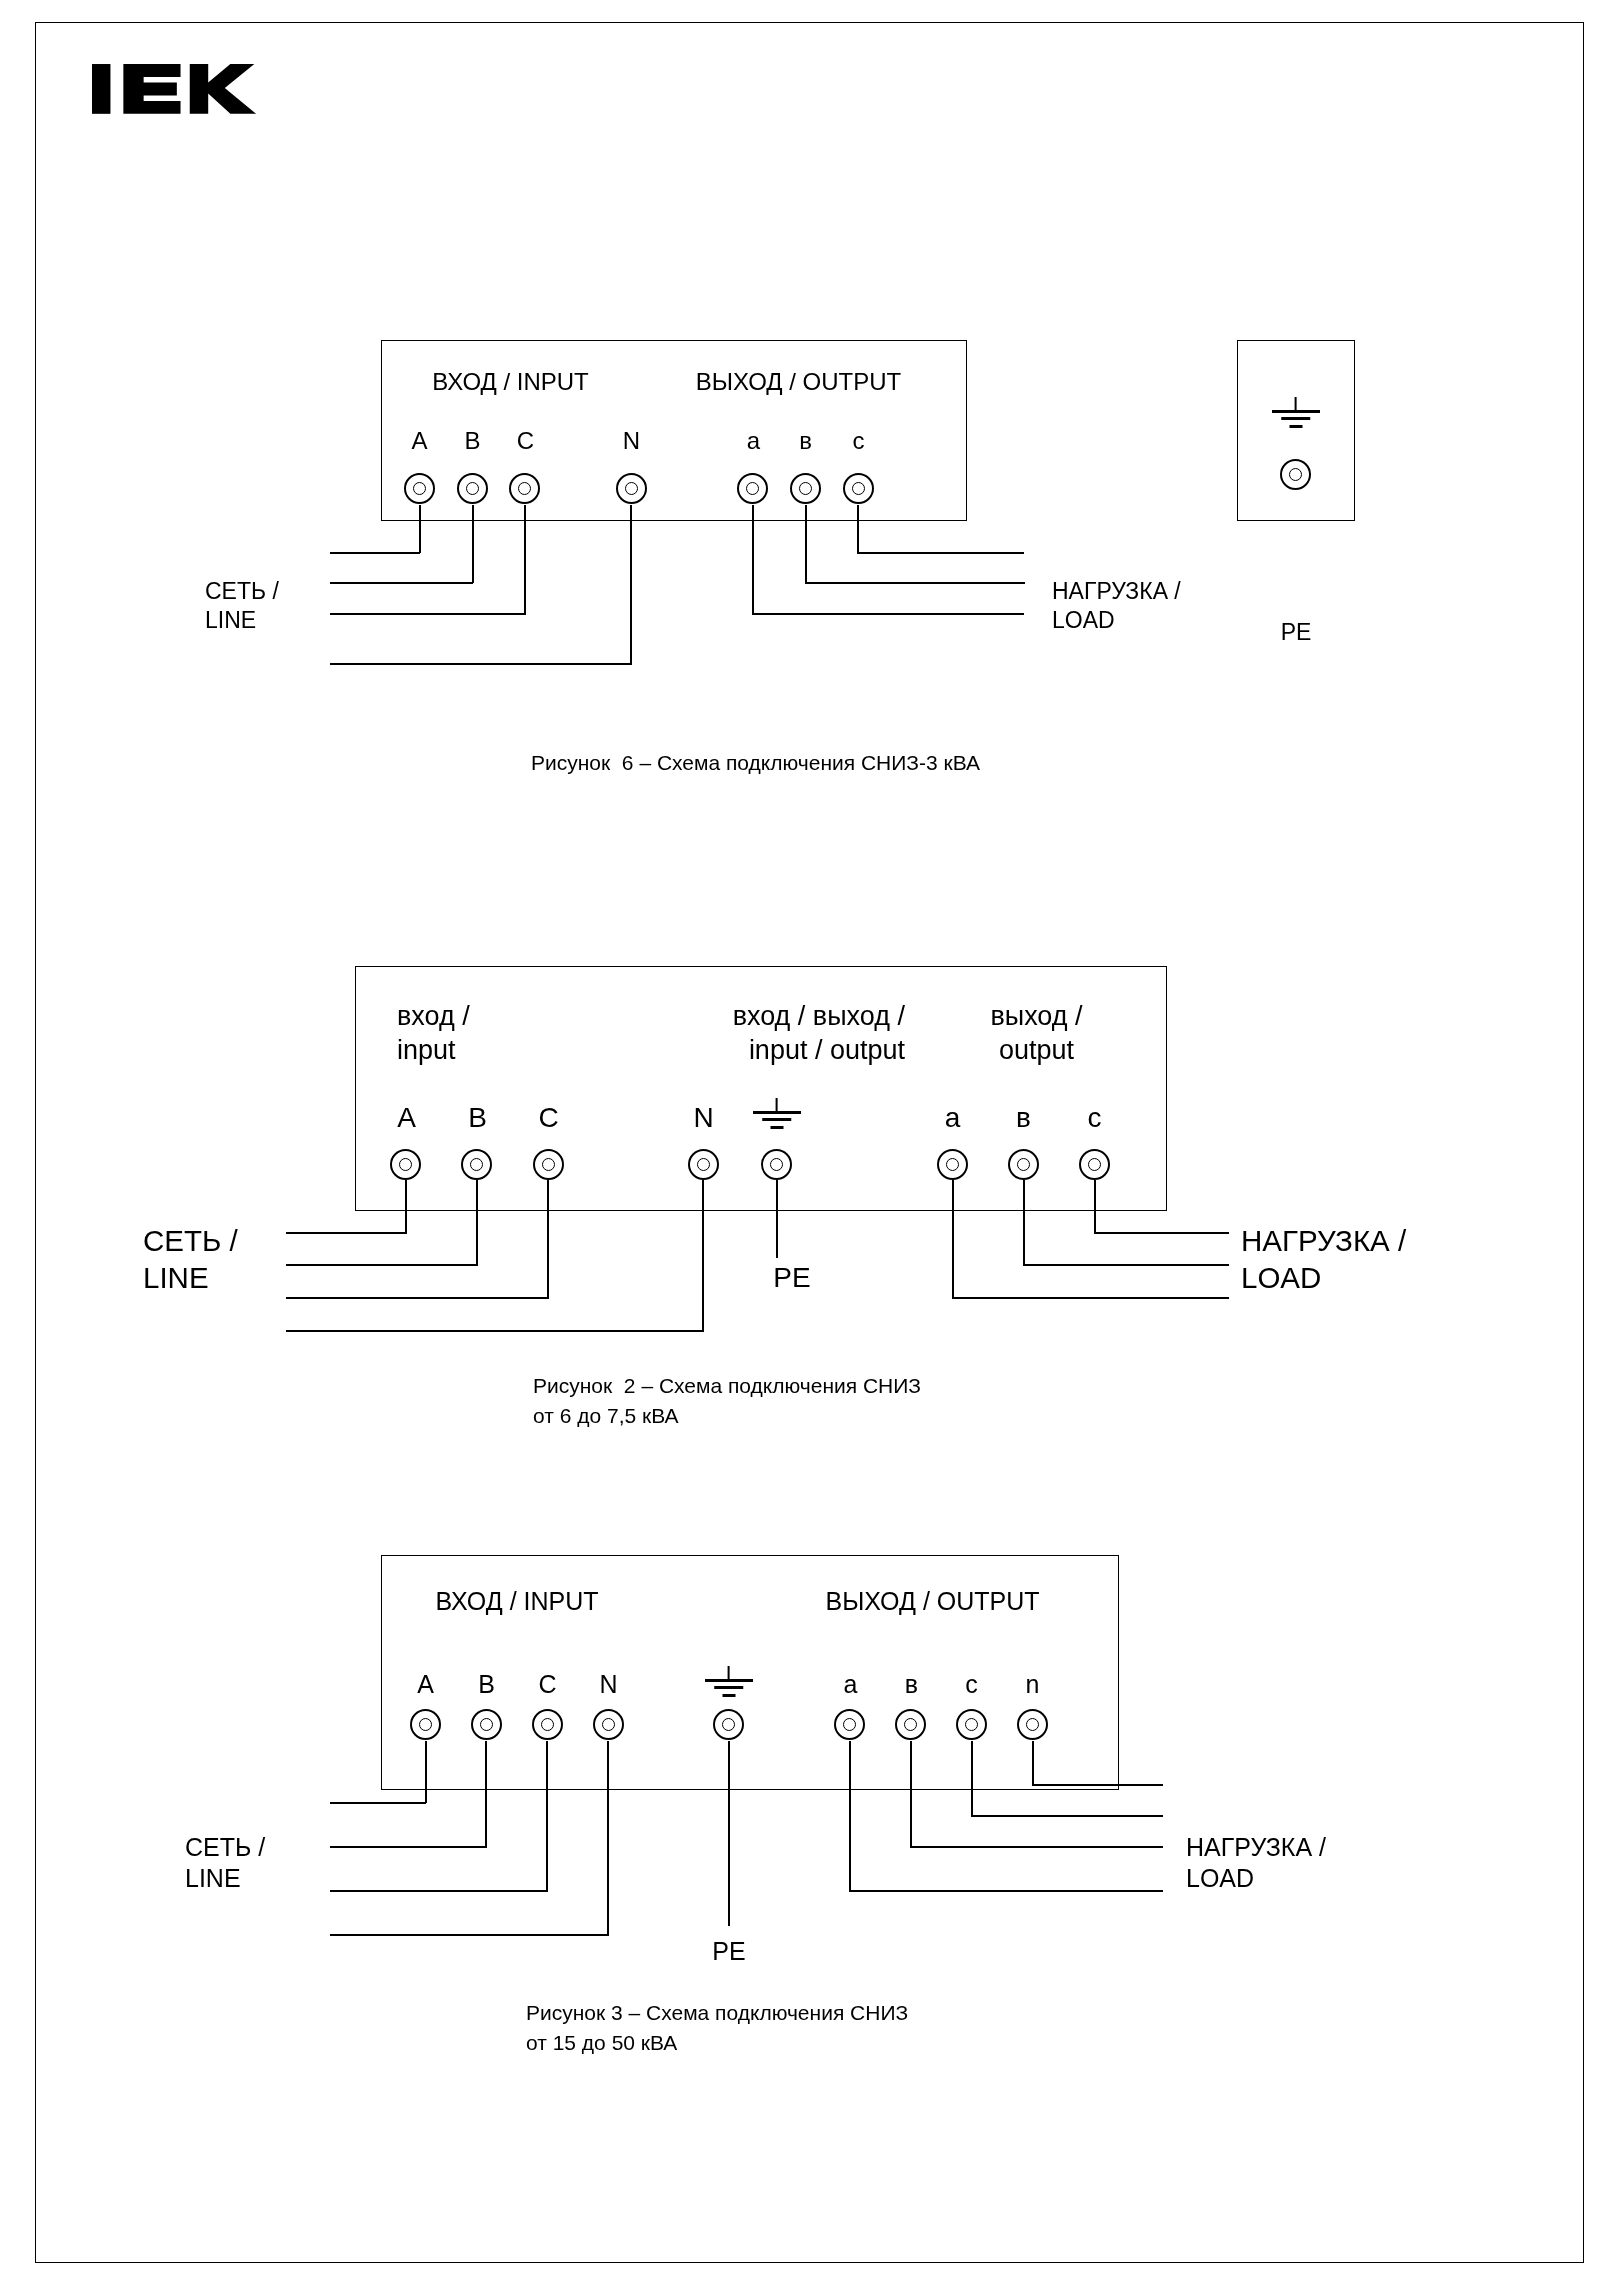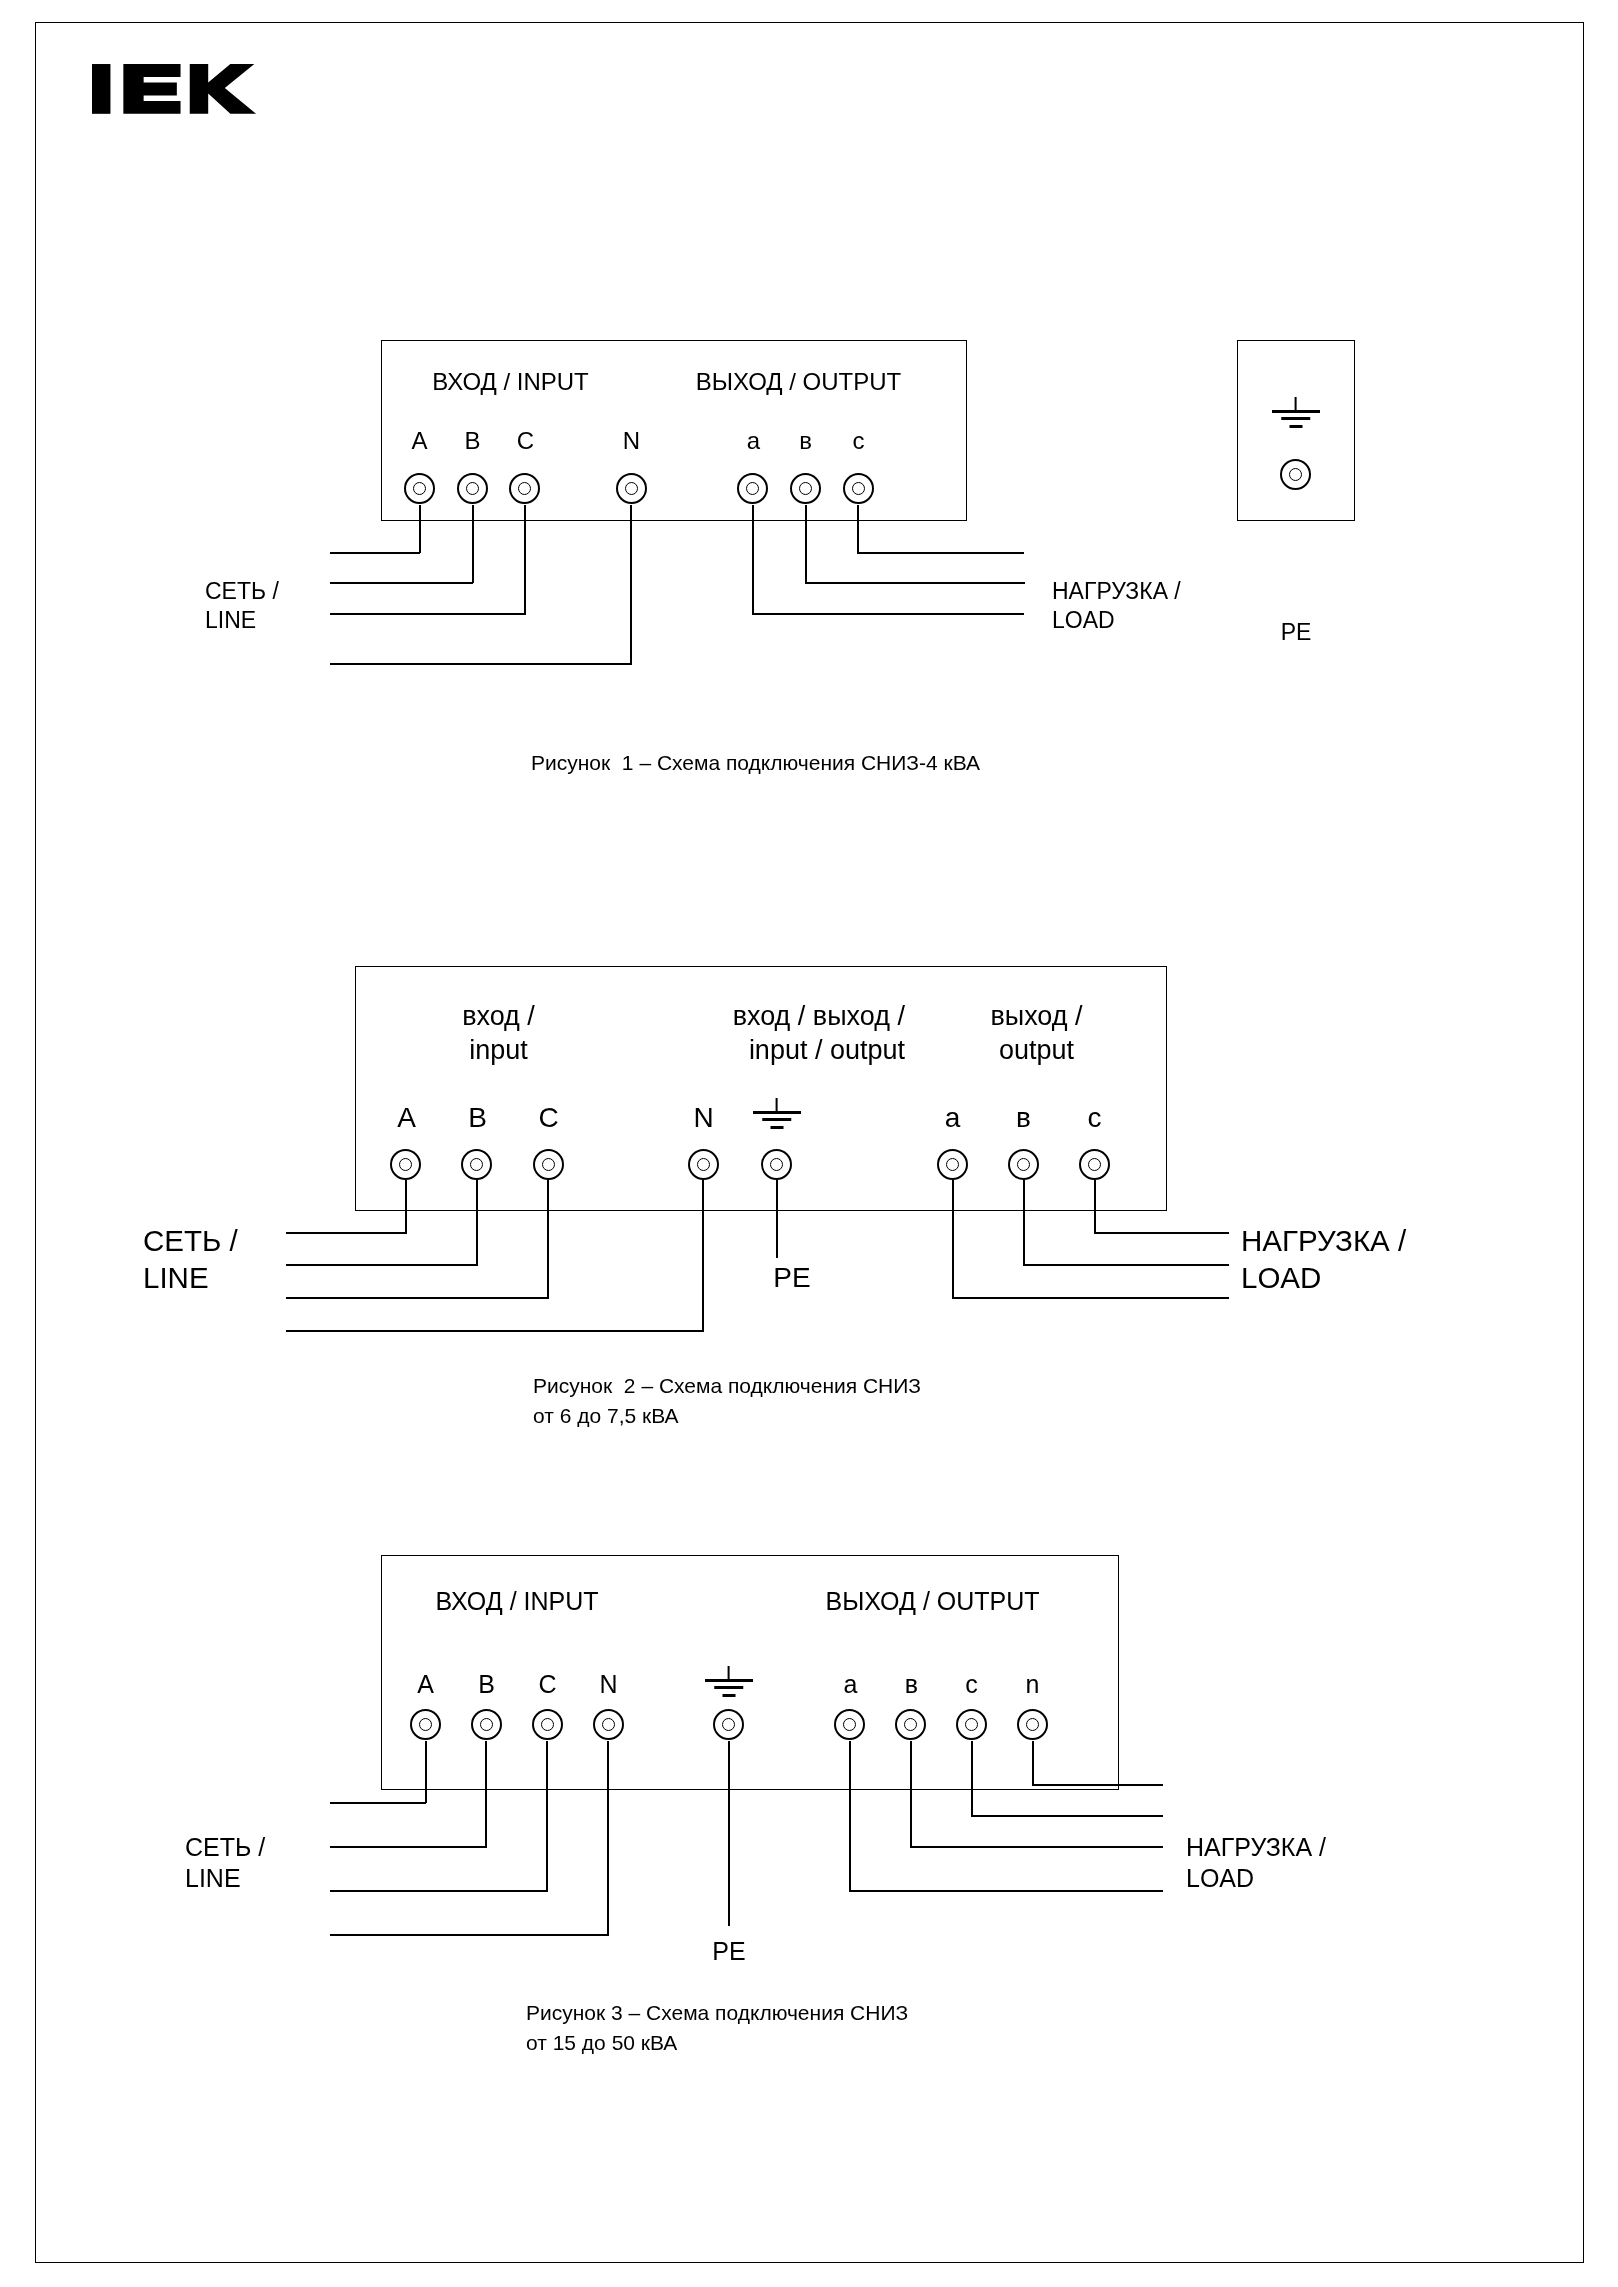--- a/index.html
+++ b/index.html
@@ -132,28 +132,28 @@
     <div class="box" style="left:1237px;top:340px;width:118px;height:181px;"></div>
     <div class="earth" style="left:1268px;top:397px;width:55px;height:33px;">
       <div class="stem" style="height:13px;"></div>
       <div class="bar" style="top:13px;width:48px;"></div>
       <div class="bar" style="top:20px;width:29.5px;"></div>
       <div class="bar" style="top:28px;width:13px;"></div>
     </div>
     <div class="term" style="left:1280px;top:459px;"></div>
     <div class="lbl" style="left:1250px;top:618px;width:92px;text-align:center;font-size:23px;">PE</div>
 
-    <div class="caption" style="left:531px;top:748px;font-size:21px;">Рисунок  1 – Схема подключения СНИЗ-4 кВА</div>
+    <div class="caption" style="left:531px;top:748px;font-size:21px;">Рисунок  6 – Схема подключения СНИЗ-3 кВА</div>
   </div>
 
   <div>
 
     <div class="box" style="left:355px;top:966px;width:812px;height:245px;"></div>
 
-    <div class="lbl" style="left:397px;top:1000px;width:203px;text-align:center;font-size:27px;">вход /
+    <div class="lbl" style="left:397px;top:1000px;width:203px;font-size:27px;">вход /
 input</div>
     <div class="lbl" style="left:637px;top:1000px;width:268px;text-align:right;font-size:27px;">вход / выход /
 input / output</div>
     <div class="lbl" style="left:935px;top:1000px;width:203px;text-align:center;font-size:27px;">выход /
 output</div>
 
     <div class="lbl" style="left:386px;top:1100px;width:41px;text-align:center;font-size:28px;">A</div>
     <div class="lbl" style="left:457px;top:1100px;width:41px;text-align:center;font-size:28px;">B</div>
     <div class="lbl" style="left:528px;top:1100px;width:41px;text-align:center;font-size:28px;">C</div>
     <div class="lbl" style="left:683px;top:1100px;width:41px;text-align:center;font-size:28px;">N</div>

